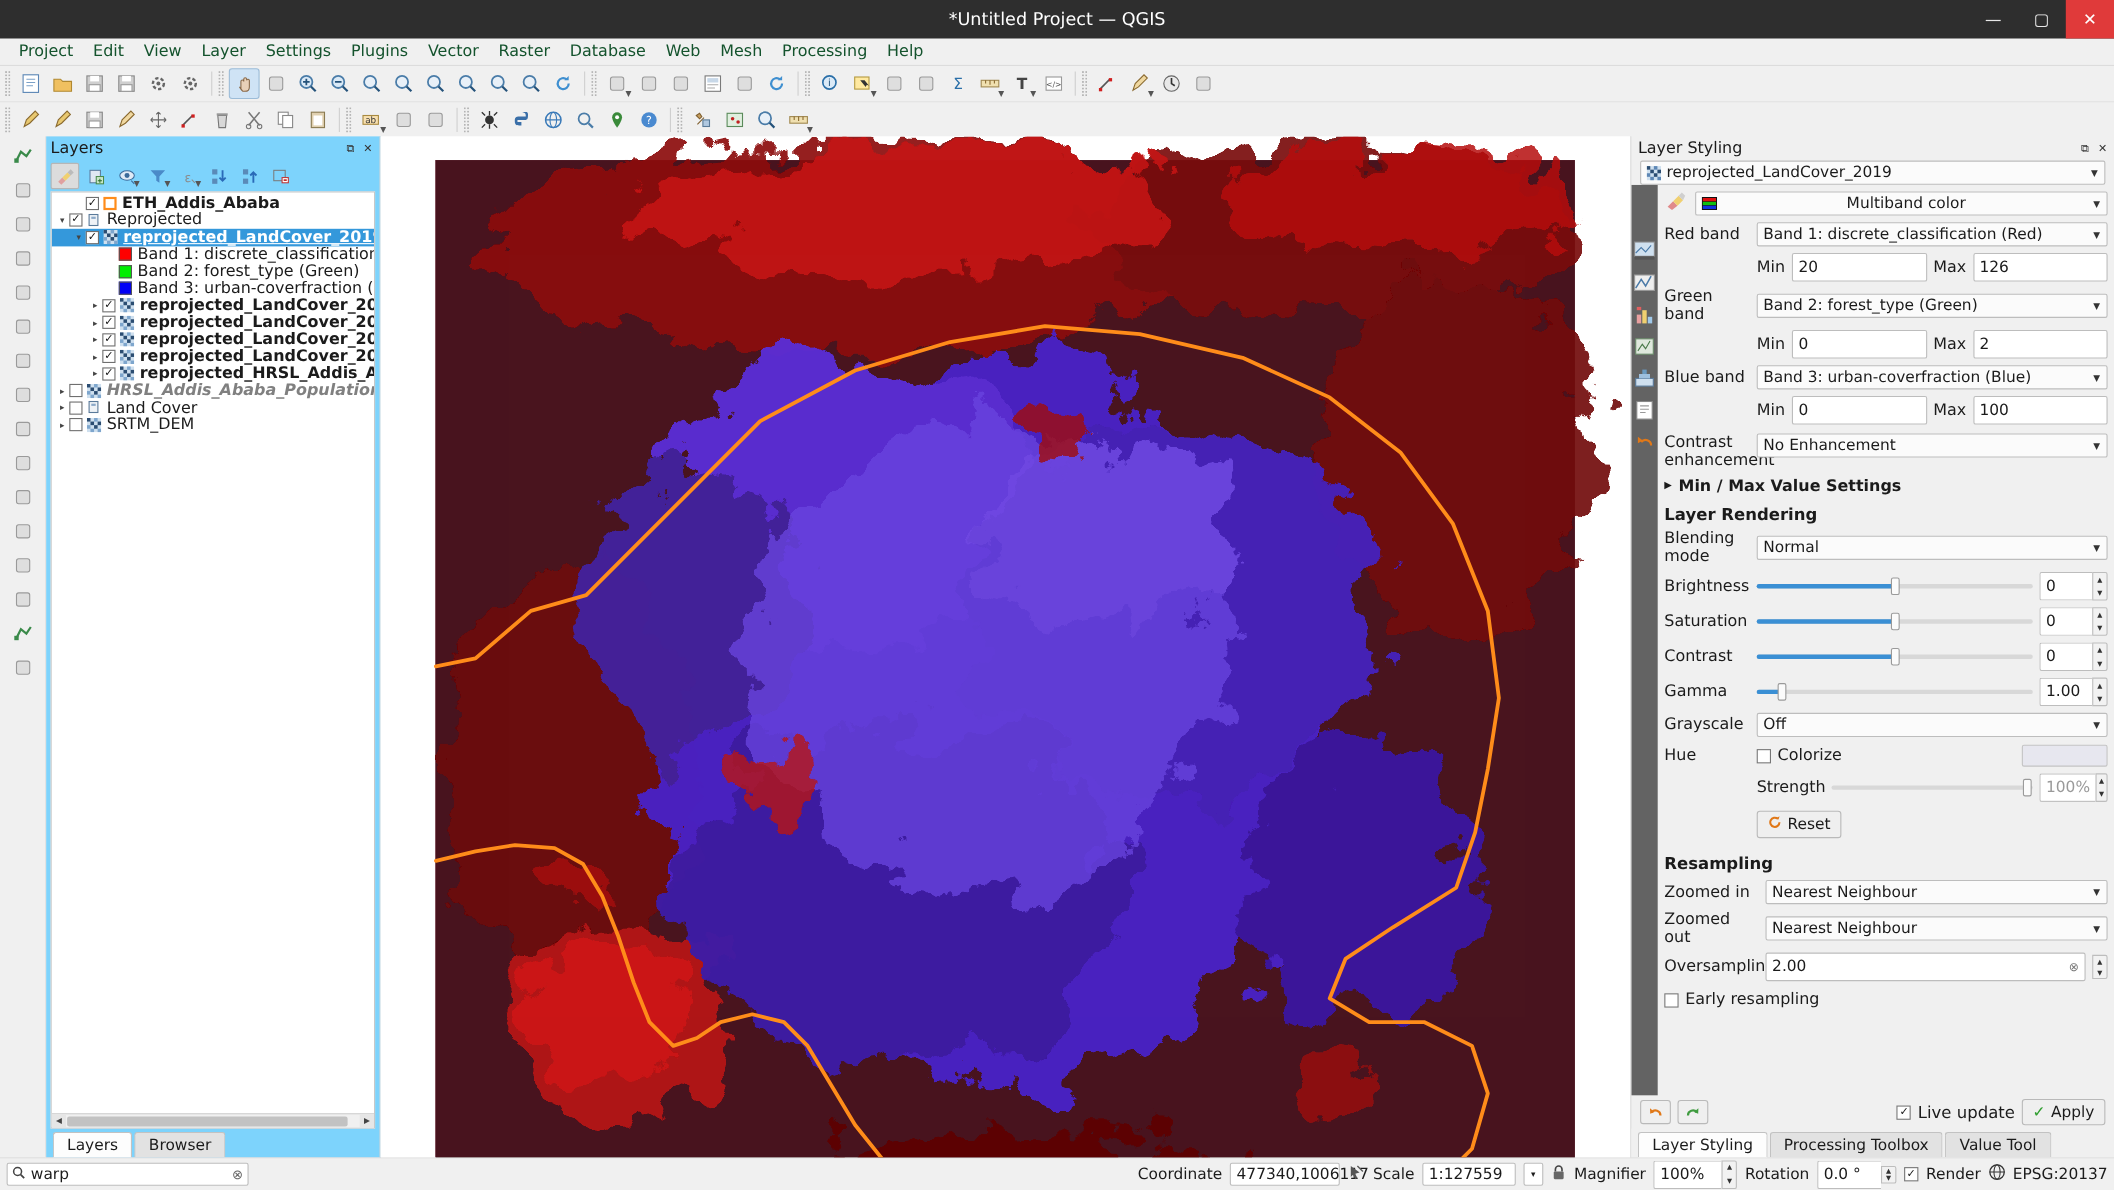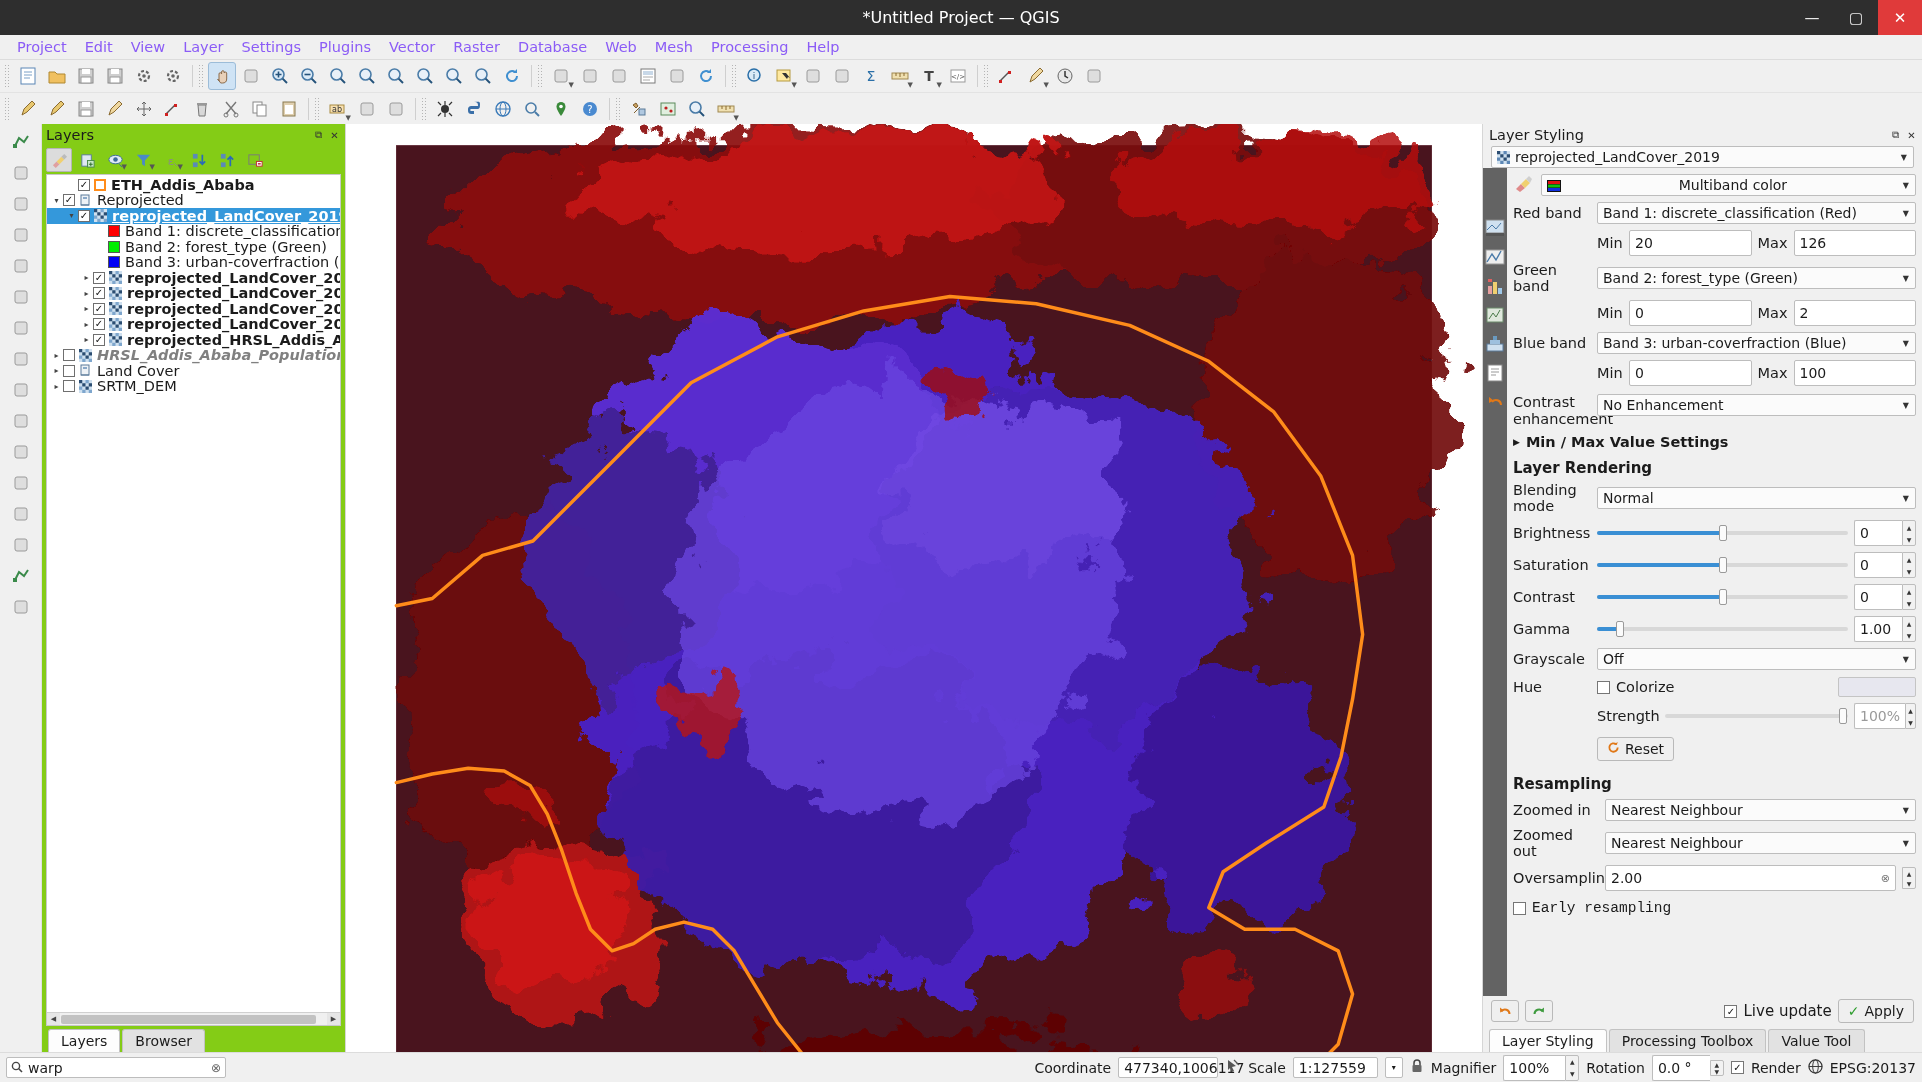--- a/index.html
+++ b/index.html
@@ -15,41 +15,41 @@
     display:flex; align-items:center; justify-content:center;
     position:relative; font-size:16px;text-align:center;
   }
   .titlebar .wbtns { position:absolute; right:0; top:0; height:35px; display:flex; }
   .wbtn { width:44px; height:35px; display:flex; align-items:center; justify-content:center;
           color:#e8e8e8; font-size:15px; }
   .wbtn.close { background:#e03a3a; color:#fff; }
   
   .menubar { height:25px; background:#f0f0f0; display:flex; align-items:center;
              padding-left:8px; border-bottom:1px solid #dcdcdc; }
-  .menubar .mi { padding:2px 9px; font-size:14.5px; color:#8b5cf6; }
+  .menubar .mi { padding:2px 9px; font-size:14.5px; color:#14532d; }
   
   .toolbar { height:32px; background:#f0f0f0; display:flex; align-items:center;
              padding-left:4px; gap:1px; }
   .tb2 { border-top:1px solid #e3e3e3; }
   .tbtn { width:28px; height:28px; display:flex; align-items:center; justify-content:center;
           border-radius:3px; position:relative; }
   .tbtn.active { background:#cfe3f5; border:1px solid #9cbcd8; }
   .tsep { width:1px; height:22px; background:#cfcfcf; margin:0 4px; }
   .grip { width:6px; height:24px; margin-right:3px;
           background-image:radial-gradient(#b4b4b4 1px, transparent 1px);
           background-size:3px 3px; }
   .caret { position:absolute; right:1px; bottom:1px; font-size:7px; color:#555; }
   
   .main { display:flex; height:calc(1082px - 35px - 25px - 32px - 32px - 30px); }
   
   .rail { width:42px; background:#f0f0f0; display:flex; flex-direction:column;
           align-items:center; padding-top:4px; gap:3px; border-right:1px solid #e0e0e0; }
   .rbtn { width:30px; height:28px; display:flex; align-items:center; justify-content:center; position:relative; }
   
-  .layers { width:304px; background:#84cc16; display:flex; flex-direction:column;
+  .layers { width:304px; background:#7dd3fc; display:flex; flex-direction:column;
             border-right:1px solid #d6d6d6; }
   .panel-head { height:22px; display:flex; align-items:center; padding:0 4px;
                 font-size:14.5px; position:relative; }
   .panel-head .ttl { flex:1; }
   .panel-head .pb { width:13px; height:13px; margin-left:3px; display:flex;
                     align-items:center; justify-content:center; font-size:10px; color:#333; }
   .ltoolbar { height:28px; display:flex; align-items:center; gap:2px; padding:0 4px; }
   .ltbtn { width:26px; height:24px; display:flex; align-items:center; justify-content:center;
            border-radius:2px; position:relative; }
   .ltbtn.on { background:#dcdcdc; border:1px solid #b6b6b6; }
@@ -1217,21 +1217,21 @@
                 <span style="flex:1;">2.00</span>
                 <span style="color:#777;font-size:11px;">⊗</span>
               </div>
               <div class="spinb" style="height:22px;">
                 <div>▲</div>
                 <div>▼</div>
               </div>
             </div>
           </div>
 
-        <div class="frow" style="margin-top:9px;font-family:Liberation Mono, monospace;">
+        <div class="frow" style="margin-top:9px;">
           <span class="chk"></span>
           <span>Early resampling</span>
         </div>
       </div>
     </div>
 
     <div class="sty-foot">
       <span class="btnflat" style="padding:3px 6px;">
         <svg width="14" height="14" viewBox="0 0 14 14">
             <path d="M11.5 10a4.5 4.5 0 0 0-8-2.8" fill="none" stroke="#e07818" stroke-width="2"></path>

